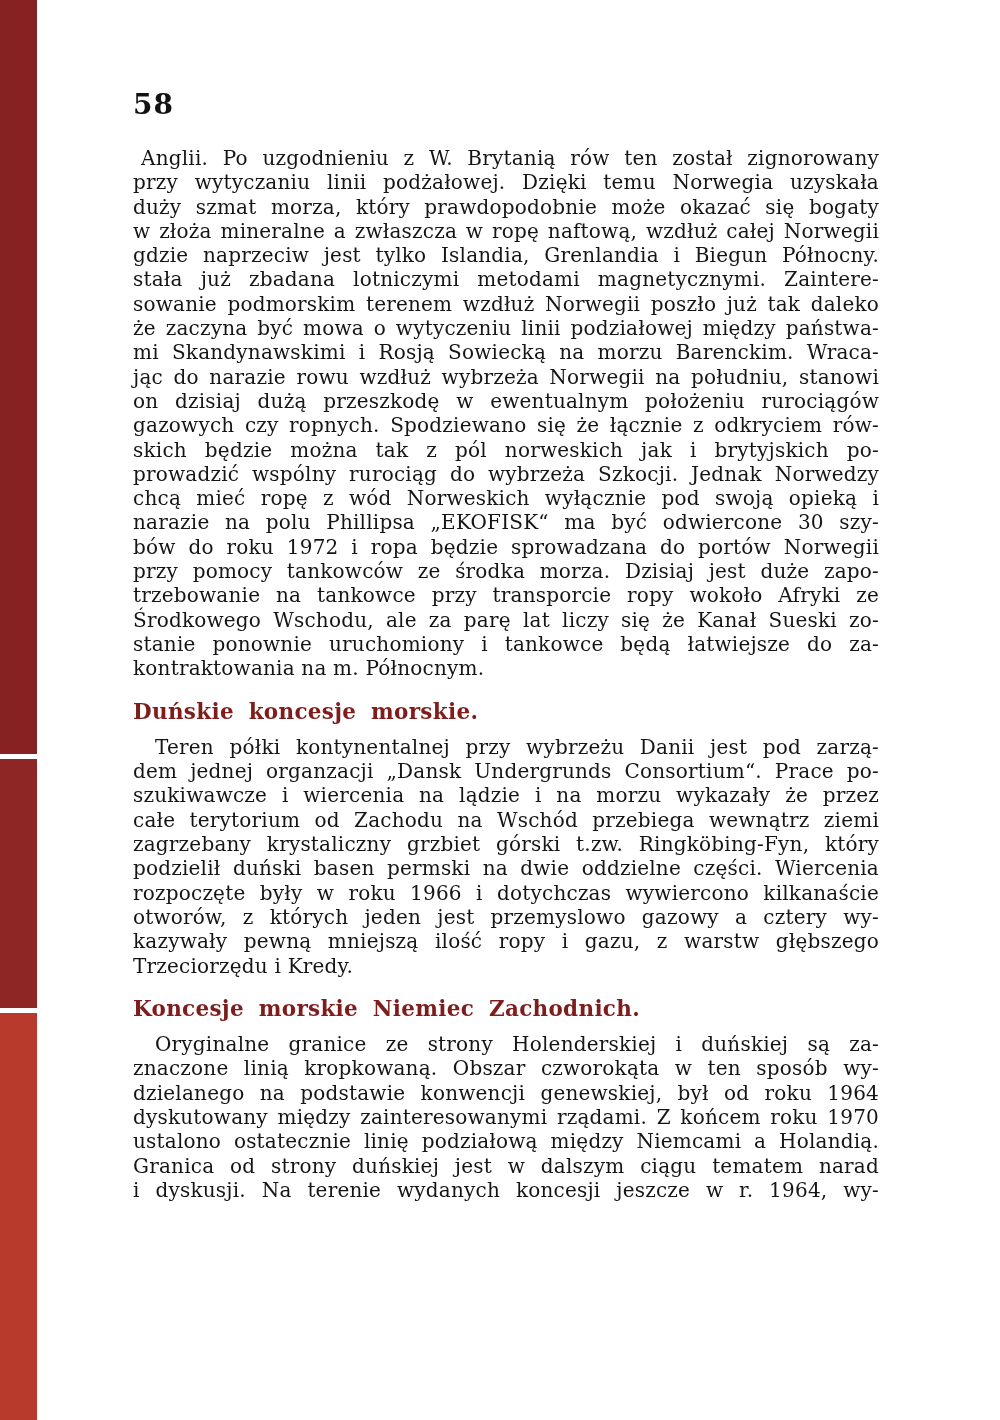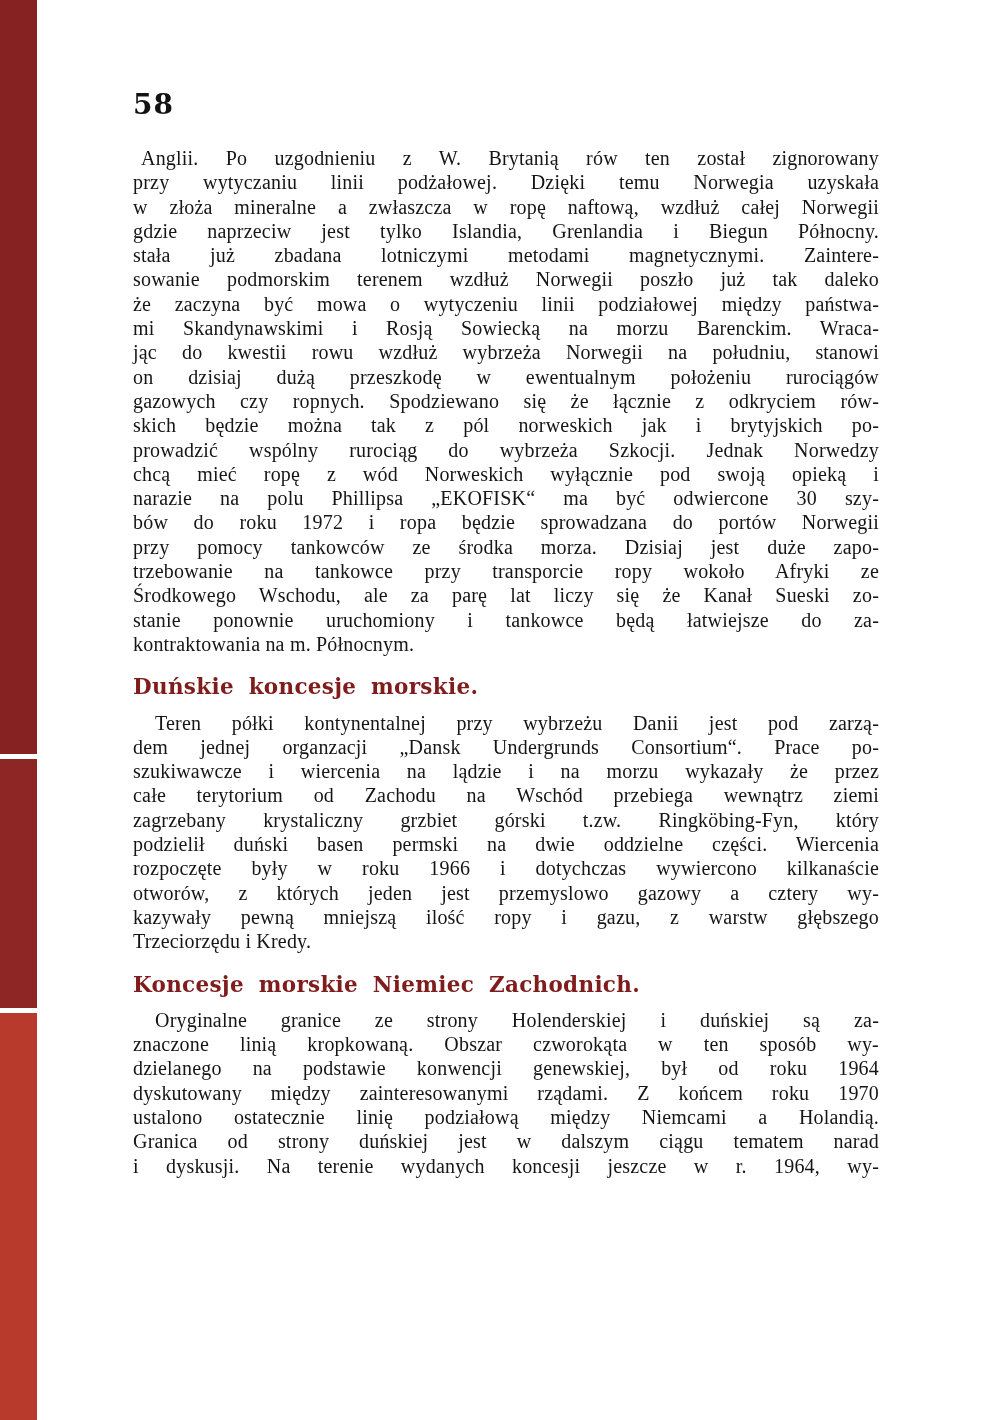--- a/index.html
+++ b/index.html
@@ -26,21 +26,21 @@
   }
   .text-block {
     position: absolute;
     left: 133px; top: 146px;
     width: 746px;
     color: #151515;
     font-size: 20px;
     line-height: 24.3px;
     letter-spacing: 0.2px;
   }
-  .paragraph { margin: 0; font-family: Liberation Serif, serif; }
+  .paragraph { margin: 0; }
   .line {
     min-height: 24.3px;
     text-align: justify;
     text-align-last: justify;
     text-justify: inter-word;
   }
   .line.flush-left { text-align-last: left; }
   .heading {
     font-weight: bold;
     font-size: 21.5px;
@@ -59,27 +59,28 @@
   <div class="binding" id="binding">
       <div class="binding-seg" style="top: 0px; height: 754px; background: rgb(135, 34, 34);"></div>
       <div class="binding-seg" style="top: 759px; height: 249px; background: rgb(142, 38, 38);"></div>
       <div class="binding-seg" style="top: 1013px; height: 407px; background: rgb(184, 58, 44);"></div>
     </div>
   <div class="page-number">58</div>
   <main class="text-block" id="content">
       <div class="paragraph">
         <div class="line" style="padding-left: 8px;">Anglii. Po uzgodnieniu z W. Brytanią rów ten został zignorowany</div>
         <div class="line">przy wytyczaniu linii podżałowej. Dzięki temu Norwegia uzyskała</div>
+        <div class="line">duży szmat morza, który prawdopodobnie może okazać się bogaty</div>
         <div class="line">w złoża mineralne a zwłaszcza w ropę naftową, wzdłuż całej Norwegii</div>
         <div class="line">gdzie naprzeciw jest tylko Islandia, Grenlandia i Biegun Północny.</div>
         <div class="line">stała już zbadana lotniczymi metodami magnetycznymi. Zaintere-</div>
         <div class="line">sowanie podmorskim terenem wzdłuż Norwegii poszło już tak daleko</div>
         <div class="line">że zaczyna być mowa o wytyczeniu linii podziałowej między państwa-</div>
         <div class="line">mi Skandynawskimi i Rosją Sowiecką na morzu Barenckim. Wraca-</div>
-        <div class="line">jąc do kwestii rowu wzdłuż wybrzeża Norwegii na południu, stanowi</div>
+        <div class="line">jąc do narazie rowu wzdłuż wybrzeża Norwegii na południu, stanowi</div>
         <div class="line">on dzisiaj dużą przeszkodę w ewentualnym położeniu rurociągów</div>
         <div class="line">gazowych czy ropnych. Spodziewano się że łącznie z odkryciem rów-</div>
         <div class="line">skich będzie można tak z pól norweskich jak i brytyjskich po-</div>
         <div class="line">prowadzić wspólny rurociąg do wybrzeża Szkocji. Jednak Norwedzy</div>
         <div class="line">chcą mieć ropę z wód Norweskich wyłącznie pod swoją opieką i</div>
         <div class="line">narazie na polu Phillipsa „EKOFISK“ ma być odwiercone 30 szy-</div>
         <div class="line">bów do roku 1972 i ropa będzie sprowadzana do portów Norwegii</div>
         <div class="line">przy pomocy tankowców ze środka morza. Dzisiaj jest duże zapo-</div>
         <div class="line">trzebowanie na tankowce przy transporcie ropy wokoło Afryki ze</div>
         <div class="line">Środkowego Wschodu, ale za parę lat liczy się że Kanał Sueski zo-</div>

